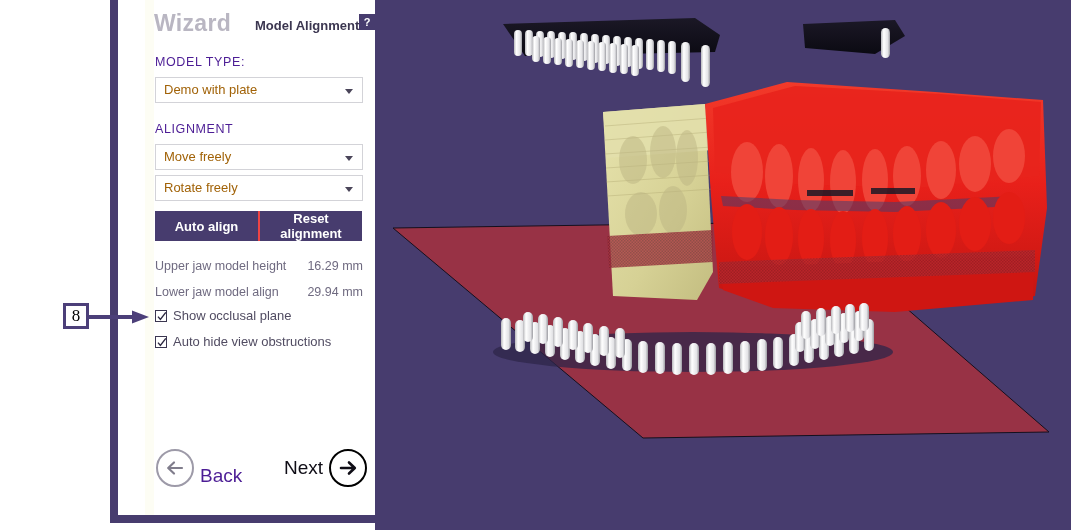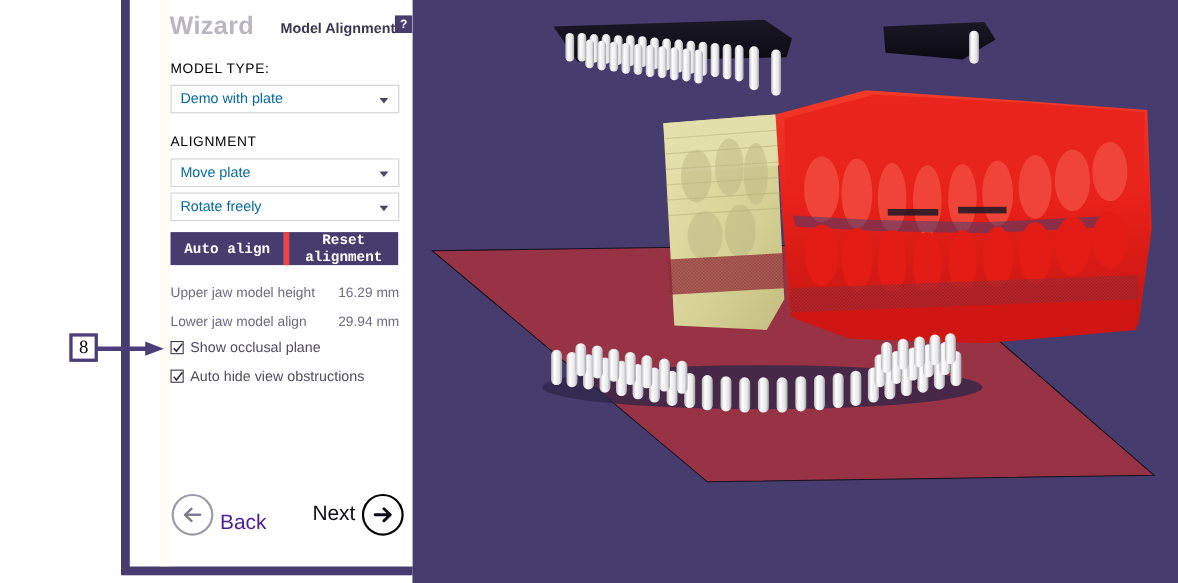--- a/index.html
+++ b/index.html
@@ -95,40 +95,40 @@
     font-weight: bold;
     line-height: 16px;
     text-align: center;
     cursor: pointer;
   }
 
   .section-label {
     position: absolute;
     left: 37px;
     font-size: 12.5px;
-    color: #000000;
+    color: #4c1d95;
     letter-spacing: 0.6px;
   }
   .lbl-modeltype { top: 55px; }
   .lbl-alignment { top: 122px; }
 
   .select {
     position: absolute;
     left: 37px;
     width: 208px; height: 26px;
     box-sizing: border-box;
     border: 1px solid #d3d3d8;
     background: #ffffff;
     cursor: pointer;
   }
   .select .val {
     position: absolute;
     left: 8px; top: 4px;
     font-size: 13px;
-    color: #0369a1;
+    color: #a16207;
   }
   .select .caret {
     position: absolute;
     right: 9px; top: 11px;
     width: 0; height: 0;
     border-left: 4.5px solid transparent;
     border-right: 4.5px solid transparent;
     border-top: 5px solid #4a4559;
   }
   .sel-modeltype { top: 77px; }
@@ -142,28 +142,28 @@
     display: flex;
   }
   .pbtn {
     flex: 0 0 auto;
     background: #473c6e;
     color: #ffffff;
     font-size: 13px;
     font-weight: bold;
     border: 0;
     cursor: pointer;
-    font-family: Liberation Mono, monospace;
+    font-family: Liberation Sans, sans-serif;
     display: flex;
     align-items: center;
     justify-content: center;
     height: 30px;
   }
   .pbtn.auto  { width: 103px; }
-  .pbtn.reset { width: 104px; border-left: 5px solid #ef4444; }
+  .pbtn.reset { width: 104px; border-left: 2px solid #ef4444; }
 
   .metric {
     position: absolute;
     left: 37px;
     width: 208px;
     font-size: 12.5px;
     color: #6f6a80;
   }
   .metric .mname { position: absolute; left: 0; top: 0; }
   .metric .mval  { position: absolute; right: 0; top: 0; text-align: right; }
@@ -441,21 +441,21 @@
         </div>
 
         <div class="section-label lbl-modeltype">MODEL TYPE:</div>
         <div class="select sel-modeltype">
           <span class="val">Demo with plate</span>
           <span class="caret"></span>
         </div>
 
         <div class="section-label lbl-alignment">ALIGNMENT</div>
         <div class="select sel-move">
-          <span class="val">Move plate</span>
+          <span class="val">Move freely</span>
           <span class="caret"></span>
         </div>
         <div class="select sel-rotate">
           <span class="val">Rotate freely</span>
           <span class="caret"></span>
         </div>
 
         <div class="btn-row">
           <button class="pbtn auto">Auto align</button>
           <button class="pbtn reset">Reset alignment</button>

